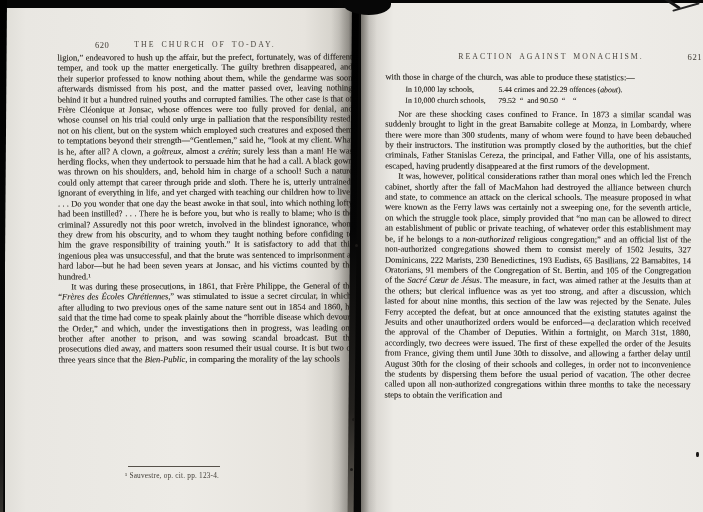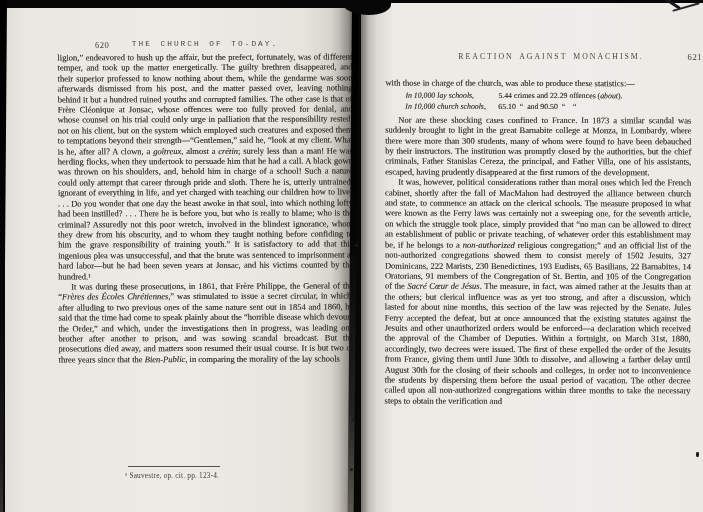--- a/index.html
+++ b/index.html
@@ -18,36 +18,36 @@
     background:linear-gradient(90deg,#8f8b84 0%,#d5d2cc 2%,#eceae5 8%,#efede9 55%,#eae8e3 93%,#dedbd5 97%,#ccc9c3 100%);
   }
   
   .runhead{position:absolute;width:100%;color:#46423b;}
   .head-l{top:33px;left:0;}
   .head-r{top:50px;left:0;}
   .pagenum{position:absolute;font-size:8.6px;letter-spacing:0.5px;color:#3e3a33;}
   .pagenum-l{left:90px;top:0;}
   .pagenum-r{right:66px;top:0;text-align:right;}
   .runtitle{display:block;text-align:center;font-size:7.8px;letter-spacing:2px;word-spacing:2px;color:#4a463f;}
-  .title-l{width:294px;margin-left:53px;font-family:Liberation Mono, monospace;}
+  .title-l{width:294px;margin-left:53px;}
   .title-r{width:270px;margin-left:55px;}
   
   .textblock{
     position:absolute;text-align:justify;color:#38342e;
     font-size:8.5px;line-height:10.4px;
     text-shadow:0 0 0.4px rgba(56,52,46,0.65);
   }
   .body-l{left:53px;top:45px;width:295px;transform:rotate(-0.2deg);}
-  .body-r{left:24px;top:76px;width:306px;transform:rotate(0.15deg);}
+  .body-r{left:24px;top:70px;width:306px;transform:rotate(0.15deg);}
   .textblock p{margin:0;}
   .textblock p.indent{text-indent:13px;}
   
   .stats{margin:3px 0 3px 20px;font-size:7.8px;line-height:10.2px;}
   .stat-row{white-space:nowrap;}
-  .stat-label{display:inline-block;width:93px;font-style:italic;}
+  .stat-label{display:inline-block;width:93px;}
   
   .fnrule{position:absolute;left:123px;top:459px;width:92px;border-top:1px solid #56514a;}
   .footnote{position:absolute;left:120px;top:464px;font-size:7.3px;color:#44403a;letter-spacing:0.2px;}
   
   .top-edge{position:absolute;left:0;top:0;width:703px;height:3px;background:#060606;}
   .top-edge-left{position:absolute;left:0;top:0;width:362px;height:8px;background:#060606;}
   .gutter-blob{position:absolute;left:343px;top:0;width:48px;height:15px;background:#070707;border-radius:0 0 60% 70%/0 0 90% 100%;}
   .left-edge{position:absolute;left:0;top:0;width:7px;height:512px;
     background:linear-gradient(180deg,#000 0%,#060606 60%,#1d1c1a 90%,#35332f 100%);
     clip-path:polygon(0 0,100% 0,45% 100%,0 100%);}
@@ -87,21 +87,21 @@
       <span class="runtitle title-r">REACTION AGAINST MONACHISM.</span>
       <span class="pagenum pagenum-r">621</span>
     </div>
     <div class="textblock body-r">
       <p>with those in charge of the church, was able to produce these statistics:—</p>
       <div class="stats">
         <div class="stat-row">
           <span class="stat-label">In 10,000 lay schools,</span><span>5.44 crimes and 22.29 offences (<i>about</i>).</span>
         </div>
         <div class="stat-row">
-          <span class="stat-label">In 10,000 church schools,</span><span>65.10 “ and 90.50 “  “</span>
+          <span class="stat-label">In 10,000 church schools,</span><span>79.52 “ and 90.50 “  “</span>
         </div>
       </div>
       <p class="indent">Nor are these shocking cases confined to France. In 1873 a similar scandal was suddenly brought to light in the great Barnabite college at Monza, in Lombardy, where there were more than 300 students, many of whom were found to have been debauched by their instructors. The institution was promptly closed by the authorities, but the chief criminals, Father Stanislas Cereza, the principal, and Father Villa, one of his assistants, escaped, having prudently disappeared at the first rumors of the development.</p>
       <p class="indent">It was, however, political considerations rather than moral ones which led the French cabinet, shortly after the fall of MacMahon had destroyed the alliance between church and state, to commence an attack on the clerical schools. The measure proposed in what were known as the Ferry laws was certainly not a sweeping one, for the seventh article, on which the struggle took place, simply provided that “no man can be allowed to direct an establishment of public or private teaching, of whatever order this establishment may be, if he belongs to a <i>non-authorized</i> religious congregation;” and an official list of the non-authorized congregations showed them to consist merely of 1502 Jesuits, 327 Dominicans, 222 Marists, 230 Benedictines, 193 Eudists, 65 Basilians, 22 Barnabites, 14 Oratorians, 91 members of the Congregation of St. Bertin, and 105 of the Congregation of the <i>Sacré Cœur de Jésus</i>. The measure, in fact, was aimed rather at the Jesuits than at the others; but clerical influence was as yet too strong, and after a discussion, which lasted for about nine months, this section of the law was rejected by the Senate. Jules Ferry accepted the defeat, but at once announced that the existing statutes against the Jesuits and other unauthorized orders would be enforced—a declaration which received the approval of the Chamber of Deputies. Within a fortnight, on March 31st, 1880, accordingly, two decrees were issued. The first of these expelled the order of the Jesuits from France, giving them until June 30th to dissolve, and allowing a farther delay until August 30th for the closing of their schools and colleges, in order not to inconvenience the students by dispersing them before the usual period of vacation. The other decree called upon all non-authorized congregations within three months to take the necessary steps to obtain the verification and</p>
     </div>
 
   </div>
 
   <div class="top-edge"></div>
   <div class="top-edge-left"></div>

